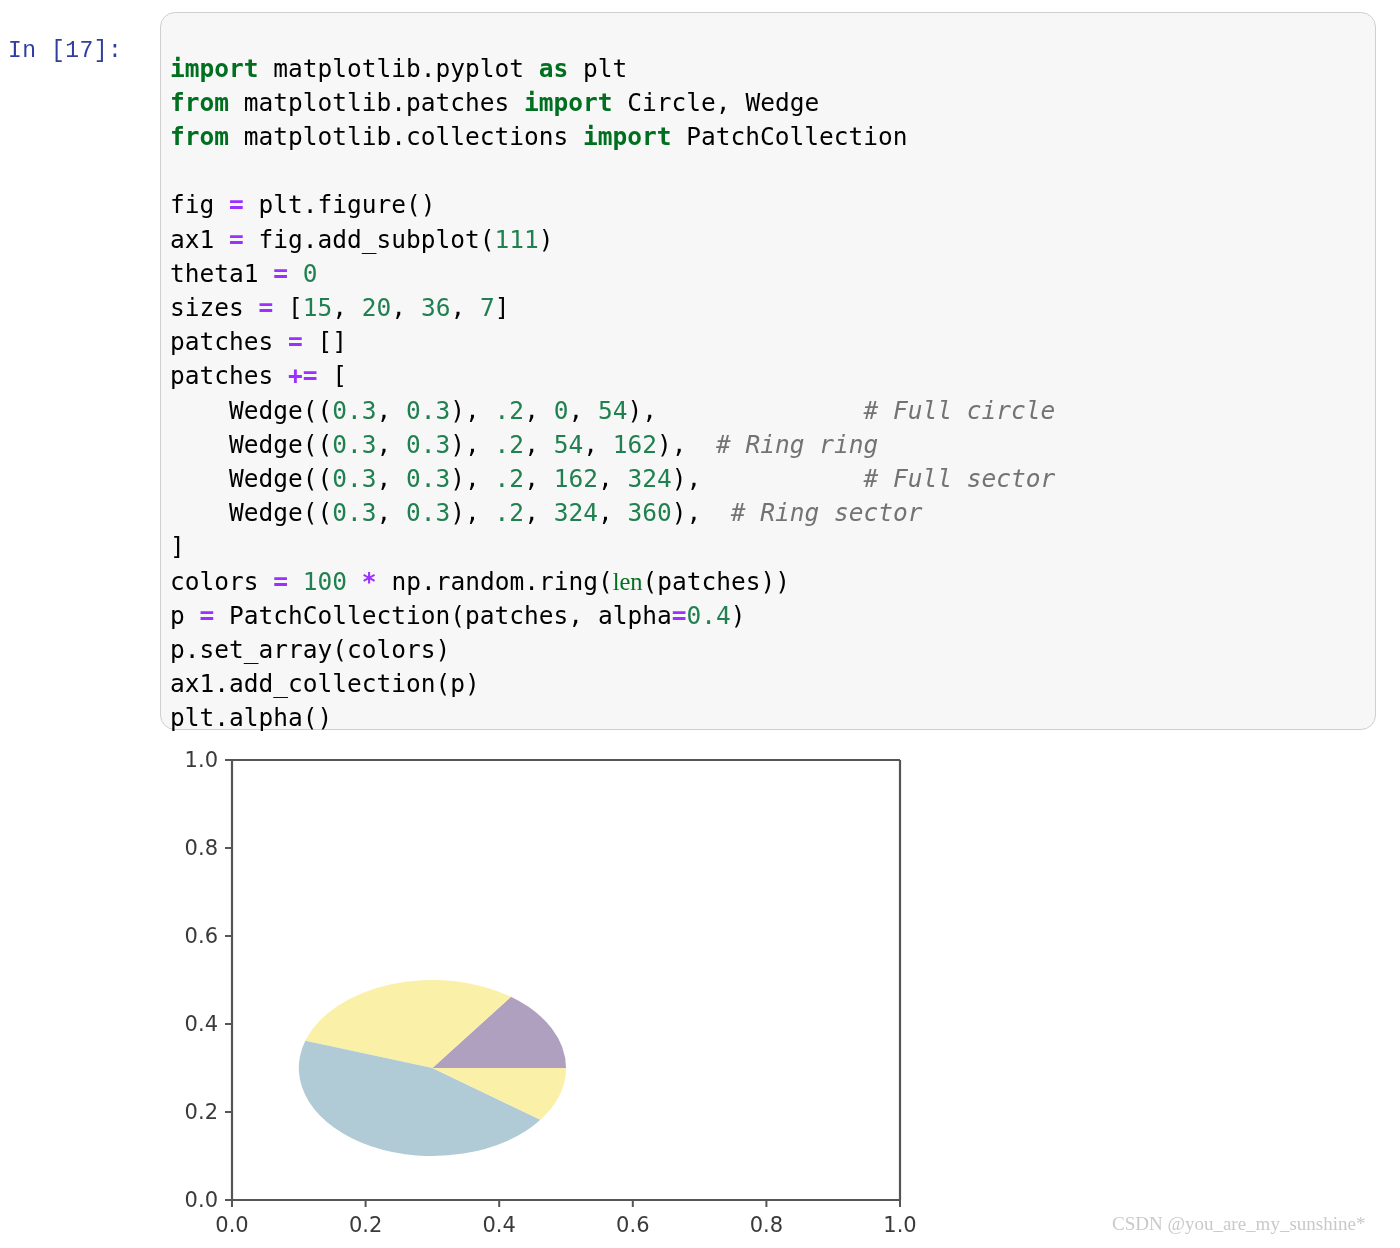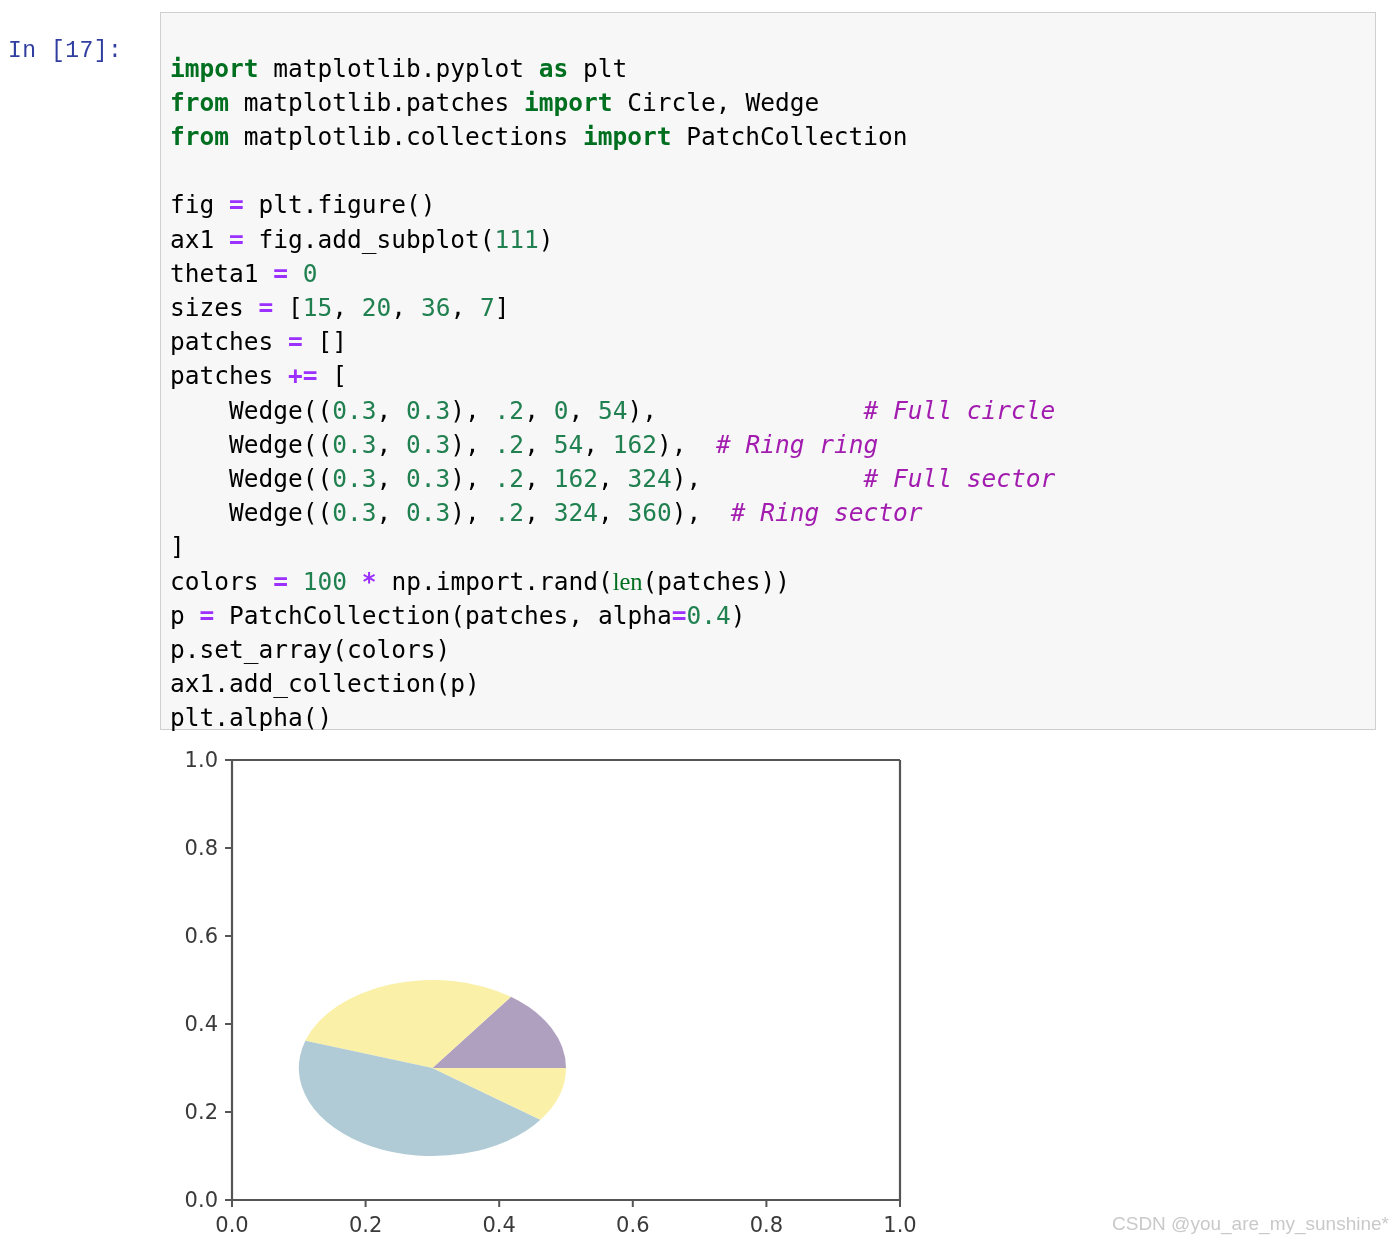--- a/index.html
+++ b/index.html
@@ -37,62 +37,62 @@
   }
 
   #code-area {
     position: absolute;
     left: 160px;
     top: 12px;
     width: 1216px;
     height: 718px;
     background: #f7f7f7;
     border: 1px solid #cfcfcf;
-    border-radius: 0;
+    border-radius: 15px;
     box-sizing: border-box;
   }
 
   #code-text {
     position: absolute;
     left: 9px;
     top: 14px;
     font-family: "DejaVu Sans Mono", "Liberation Mono", monospace;
     font-size: 24.5px;
     line-height: 34.2px;
     color: #000000;
     white-space: pre;
     tab-size: 4;
   }
 
   .kw  { color: #007020; font-weight: bold; }   
   .op  { color: #9b30ff; font-weight: bold; }   
   .num { color: #208050; }                      
   .bi  { color: #007020; font-family: Liberation Serif, serif; }                      
-  .cm  { color: #a21caf; font-style: italic; }  
+  .cm  { color: #737373; font-style: italic; }  
 
   
   #figure-output {
     position: absolute;
     left: 0;
     top: 740px;
     width: 1400px;
     height: 508px;
   }
 
   #plot-svg {
     position: absolute;
     left: 0;
     top: 0;
   }
 
   #watermark {
     position: absolute;
     left: 1112px;
     top: 1213px;
-    font-family: Liberation Sans, sans-serif;
+    font-family: Liberation Serif, serif;
     font-size: 19px;
     color: #c9c9c9;
     white-space: pre;
   }
 </style>
 </head>
 <body>
 
 <div id="notebook-cell">
 
@@ -107,21 +107,21 @@
 <span>ax1</span> <span class="op">=</span> <span>fig.add_subplot(</span><span class="num">111</span>)
 <span>theta1</span> <span class="op">=</span> <span class="num">0</span>
 <span>sizes</span> <span class="op">=</span> [<span class="num">15</span>, <span class="num">20</span>, <span class="num">36</span>, <span class="num">7</span>]
 <span>patches</span> <span class="op">=</span> <span>[]</span>
 <span>patches</span> <span class="op">+=</span> <span>[</span>
     <span>Wedge</span>((<span class="num">0.3</span>, <span class="num">0.3</span>), <span class="num">.2</span>, <span class="num">0</span>, <span class="num">54</span>),              <span class="cm"># Full circle</span>
     <span>Wedge</span>((<span class="num">0.3</span>, <span class="num">0.3</span>), <span class="num">.2</span>, <span class="num">54</span>, <span class="num">162</span>),  <span class="cm"># Ring ring</span>
     <span>Wedge</span>((<span class="num">0.3</span>, <span class="num">0.3</span>), <span class="num">.2</span>, <span class="num">162</span>, <span class="num">324</span>),           <span class="cm"># Full sector</span>
     <span>Wedge</span>((<span class="num">0.3</span>, <span class="num">0.3</span>), <span class="num">.2</span>, <span class="num">324</span>, <span class="num">360</span>),  <span class="cm"># Ring sector</span>
 <span>]</span>
-<span>colors</span> <span class="op">=</span> <span class="num">100</span> <span class="op">*</span> <span>np.import.rand(</span><span class="bi">len</span>(<span>patches</span>))
+<span>colors</span> <span class="op">=</span> <span class="num">100</span> <span class="op">*</span> <span>np.random.ring(</span><span class="bi">len</span>(<span>patches</span>))
 <span>p</span> <span class="op">=</span> <span>PatchCollection</span>(<span>patches</span>, <span>alpha</span><span class="op">=</span><span class="num">0.4</span>)
 <span>p.set_array(colors)</span>
 <span>ax1.add_collection(p)</span>
 <span>plt.alpha()</span></pre>
   </div>
 </div>
 
 <div id="figure-output">
   <svg id="plot-svg" width="1400" height="508" viewBox="0 0 1400 508">
 

